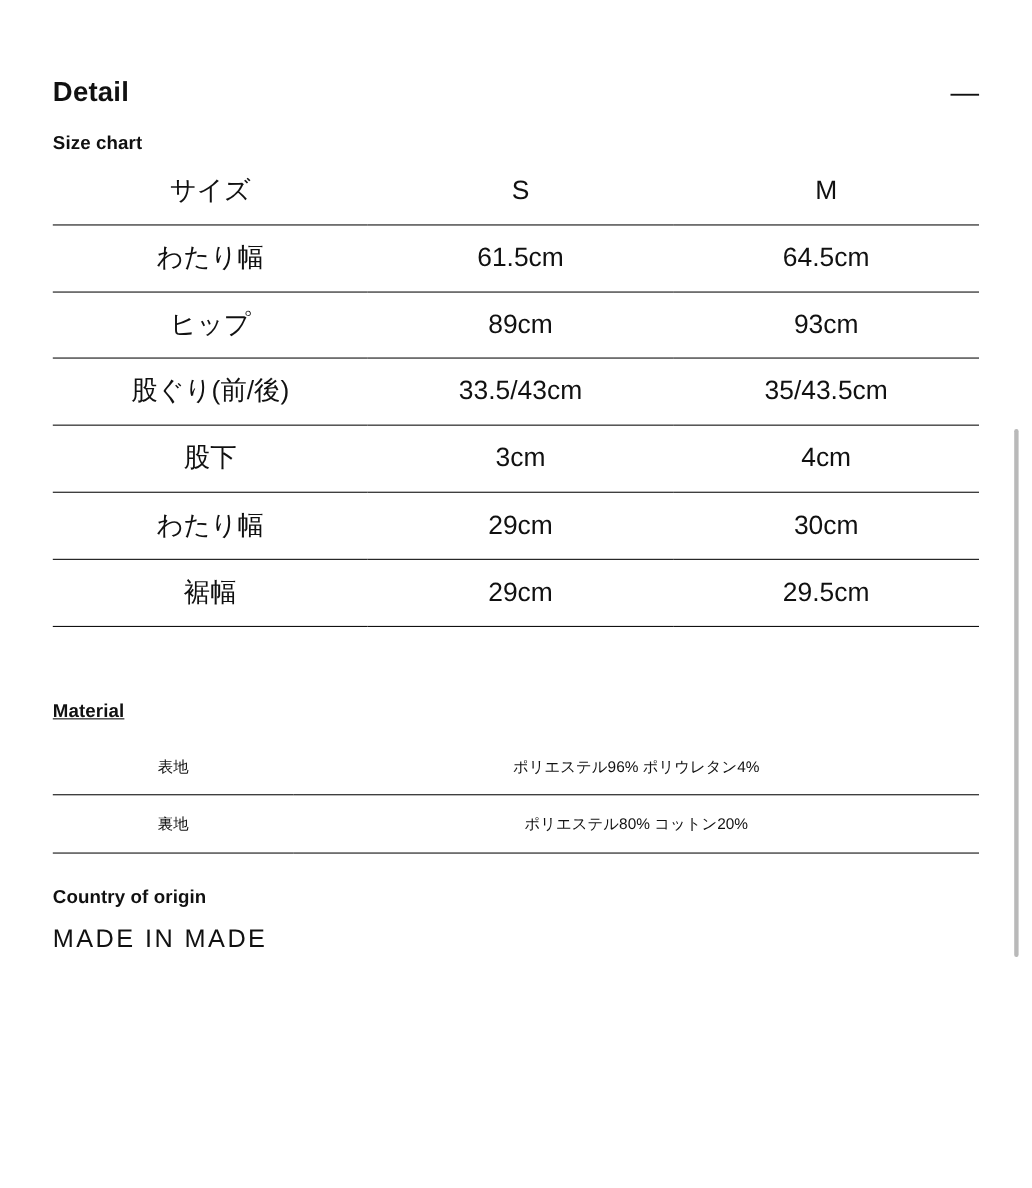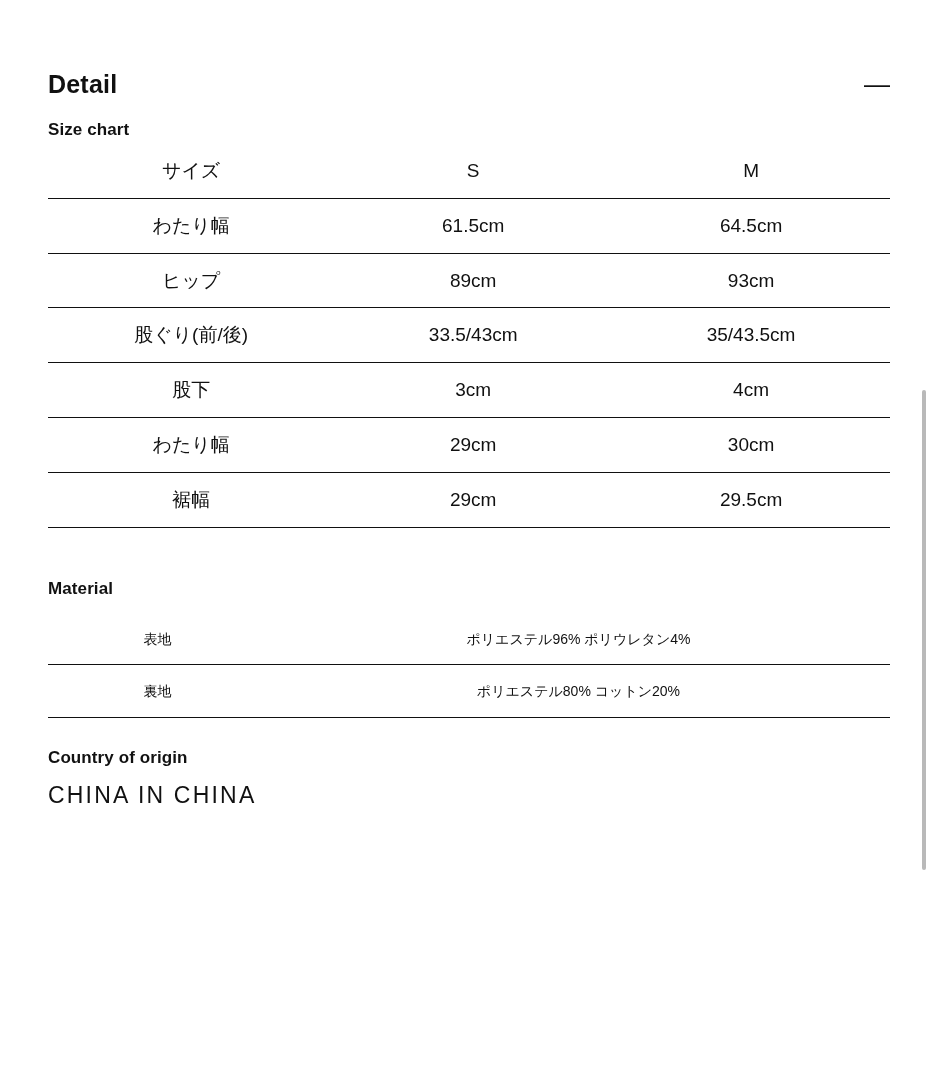--- a/index.html
+++ b/index.html
@@ -46,32 +46,32 @@
     user-select: none;
   }
 
   
   .section-title {
     font-size: 17px;
     font-weight: 700;
     letter-spacing: 0.1px;
     margin: 0 0 14px 0;
   }
-  .section-title.material { margin-top: 51px; }
+  .section-title.material { margin-top: 67px; text-decoration: underline; }
   .section-title.origin  { margin-top: 30px; }
 
   
   table.size-chart {
     width: 842px;
     border-collapse: collapse;
     table-layout: fixed;
   }
   table.size-chart th,
   table.size-chart td {
-    font-size: 19px;
+    font-size: 24px;
     font-weight: 400;
     text-align: center;
     padding: 16px 0 15px 0;
     line-height: 1.2;
   }
   table.size-chart thead th {
     border-bottom: 1.5px solid #111;
     padding-top: 6px;
   }
   table.size-chart tbody td {
@@ -195,19 +195,19 @@
         <td>ポリエステル96% ポリウレタン4%</td>
       </tr>
       <tr>
         <td>裏地</td>
         <td>ポリエステル80% コットン20%</td>
       </tr>
     </tbody>
   </table>
 
   <div class="section-title origin">Country of origin</div>
-  <div class="origin-value">CHINA IN CHINA</div>
+  <div class="origin-value">MADE IN MADE</div>
 
   <div class="scrollbar-track">
     <div class="scrollbar-thumb"></div>
   </div>
 
 </div>
 
 </body></html>

